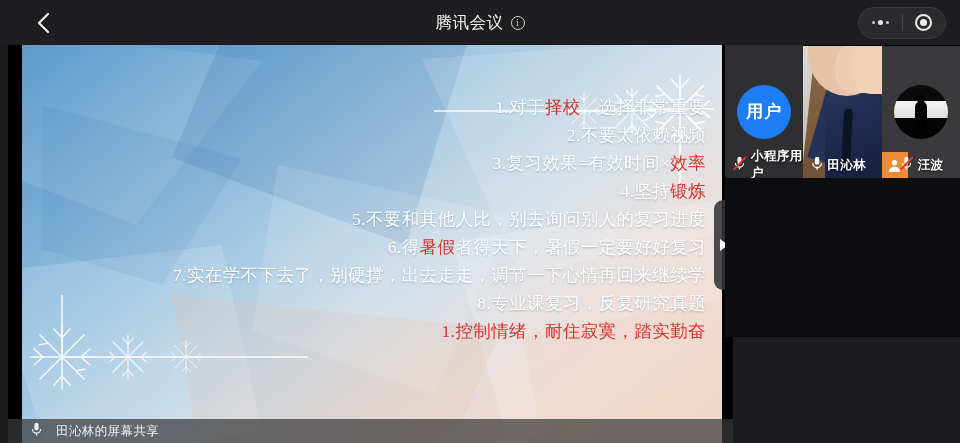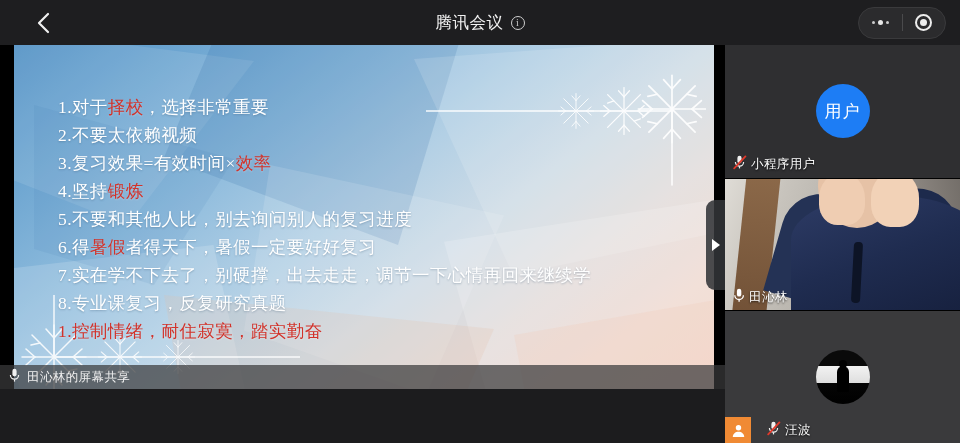--- a/index.html
+++ b/index.html
@@ -54,22 +54,22 @@
     flex: 1; display: flex; align-items: center; justify-content: center; cursor: pointer;
   }
   .target-ring {
     width: 17px; height: 17px; border-radius: 50%; border: 2px solid #ededed;
     display: flex; align-items: center; justify-content: center;
   }
   .target-ring span { width: 7px; height: 7px; border-radius: 50%; background: #ededed; display:block; }
 
   
   .stage {
-    position: absolute; left: 0; top: 45px; width: 725px; height: 344px;
-    background: #000; overflow: hidden;
+    position: absolute; left: 8px; top: 45px; width: 725px; height: 398px;
+    background: #000; overflow: hidden; text-align: right;
   }
   .slide {
     position: absolute; left: 14px; top: 0; width: 700px; height: 398px;
     overflow: hidden;
     background:
       linear-gradient(142deg,
         #4f8fc4 0%, #68a2cf 12%, #8fbcdd 30%, #b3d0e5 45%,
         #cfdce6 58%, #e2dcdb 70%, #efd9d0 82%, #f3d5c9 92%, #eccdbf 100%);
   }
   
@@ -120,28 +120,28 @@
   }
   .stage-handle .tri {
     width: 0; height: 0; border-top: 6px solid transparent; border-bottom: 6px solid transparent;
     border-left: 8px solid #ffffff;
   }
 
   
   .share-bar {
     position: absolute; left: 0; bottom: 0; width: 725px; height: 24px;
     background: rgba(58,58,60,.72);
-    display: flex; align-items: center; padding-left: 9px; gap: 7px;
+    display: flex; align-items: center; padding-left: 23px; gap: 14px;
   }
   .share-bar .label { color: #f0f0f0; font-size: 12.5px; letter-spacing: .4px; }
 
   
   .rail {
-    position: absolute; right: 0; top: 45px; width: 235px; height: 398px;
-    background: #0e0e10; display: flex; flex-direction: column;
+    position: absolute; right: 0; top: 45px; width: 235px; height: 292px;
+    background: #0e0e10; display: flex; flex-direction: row; font-weight: bold;
   }
   .tile { position: relative; width: 235px; height: 133px; overflow: hidden; background: #2c2c2e; }
   .tile + .tile { border-top: 1px solid #000; }
 
   .tile-avatar { background: #2f2f31; display: flex; align-items: center; justify-content: center; }
   .avatar-circle {
     width: 54px; height: 54px; border-radius: 50%; background: #1d7df5;
     display: flex; align-items: center; justify-content: center;
     color: #fff; font-size: 17px; letter-spacing: 1px;
   }
@@ -188,21 +188,21 @@
 
   .tile-footer {
     position: absolute; left: 0; bottom: 0; width: 100%; height: 26px;
     display: flex; align-items: center; gap: 4px; padding-left: 8px;
   }
   .tile-name { color: #ffffff; font-size: 12.5px; letter-spacing: .4px; text-shadow: 0 1px 2px rgba(0,0,0,.8); }
   .host-badge {
     position: absolute; left: 0; bottom: 0; width: 26px; height: 26px;
     background: #f08a34; display: flex; align-items: center; justify-content: center;
   }
-  .tile-footer.with-badge { padding-left: 42px; }
+  .tile-footer.with-badge { padding-left: 18px; }
 </style>
 </head>
 <body>
 
 <div class="app">
 
   <div class="navbar">
     <div class="nav-back">
       <span>
         <svg width="13" height="22" viewBox="0 0 13 22">

